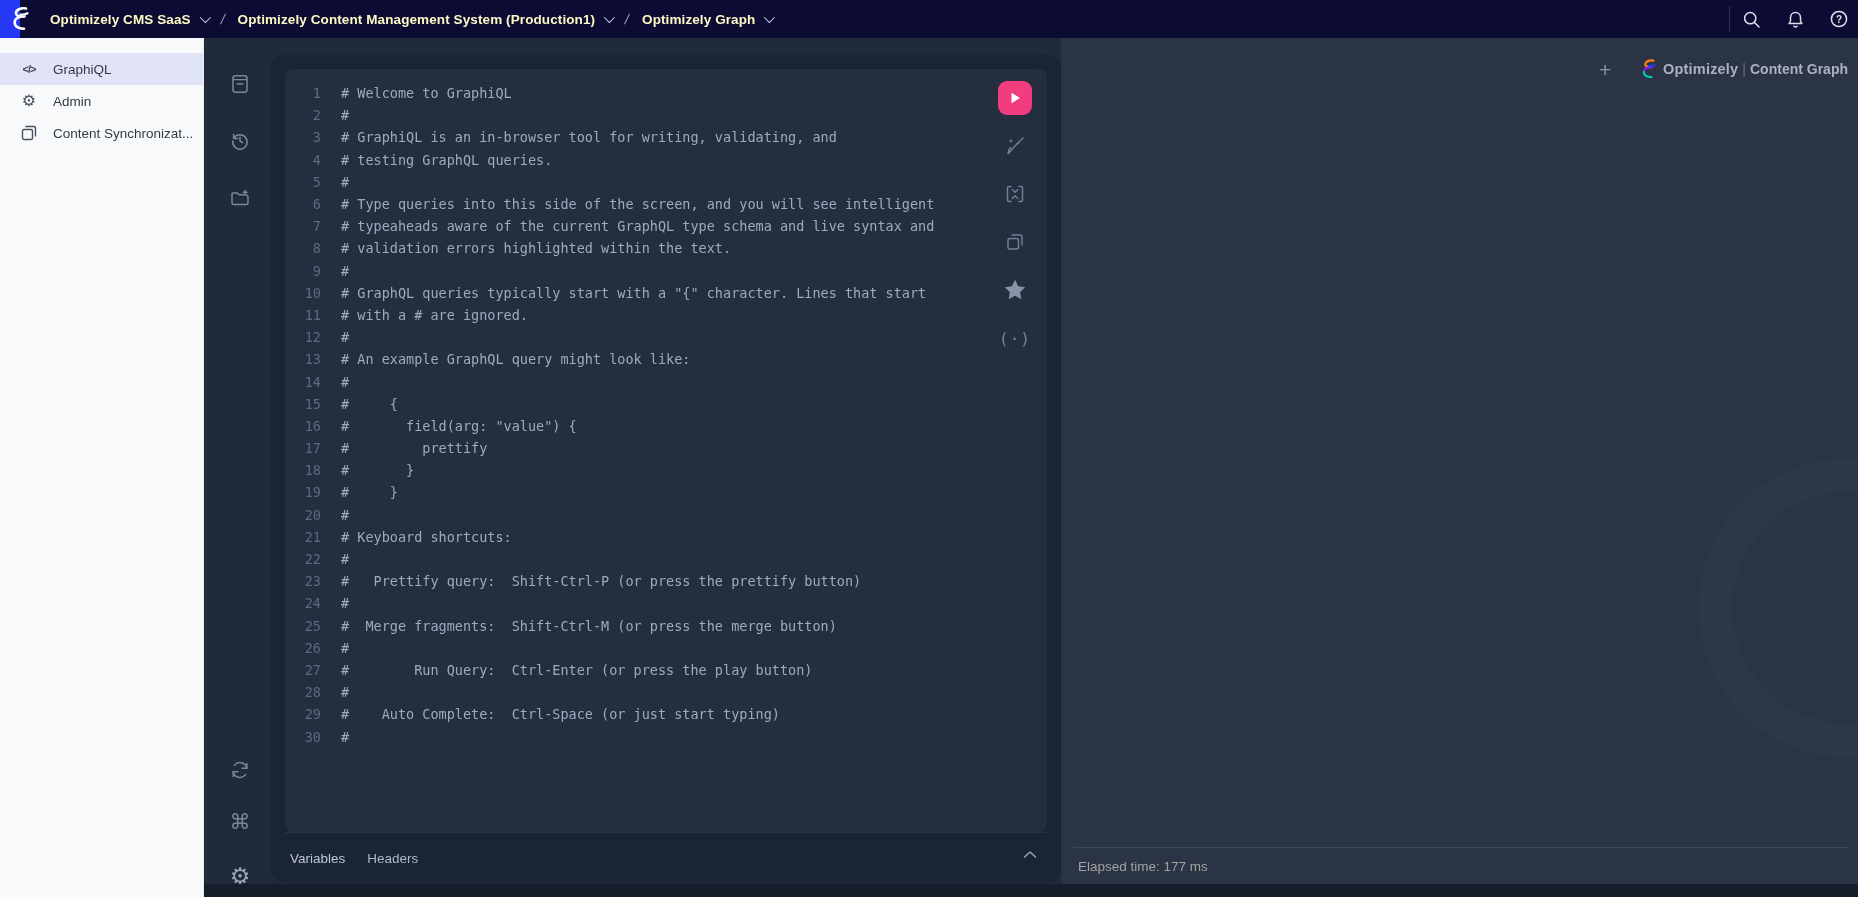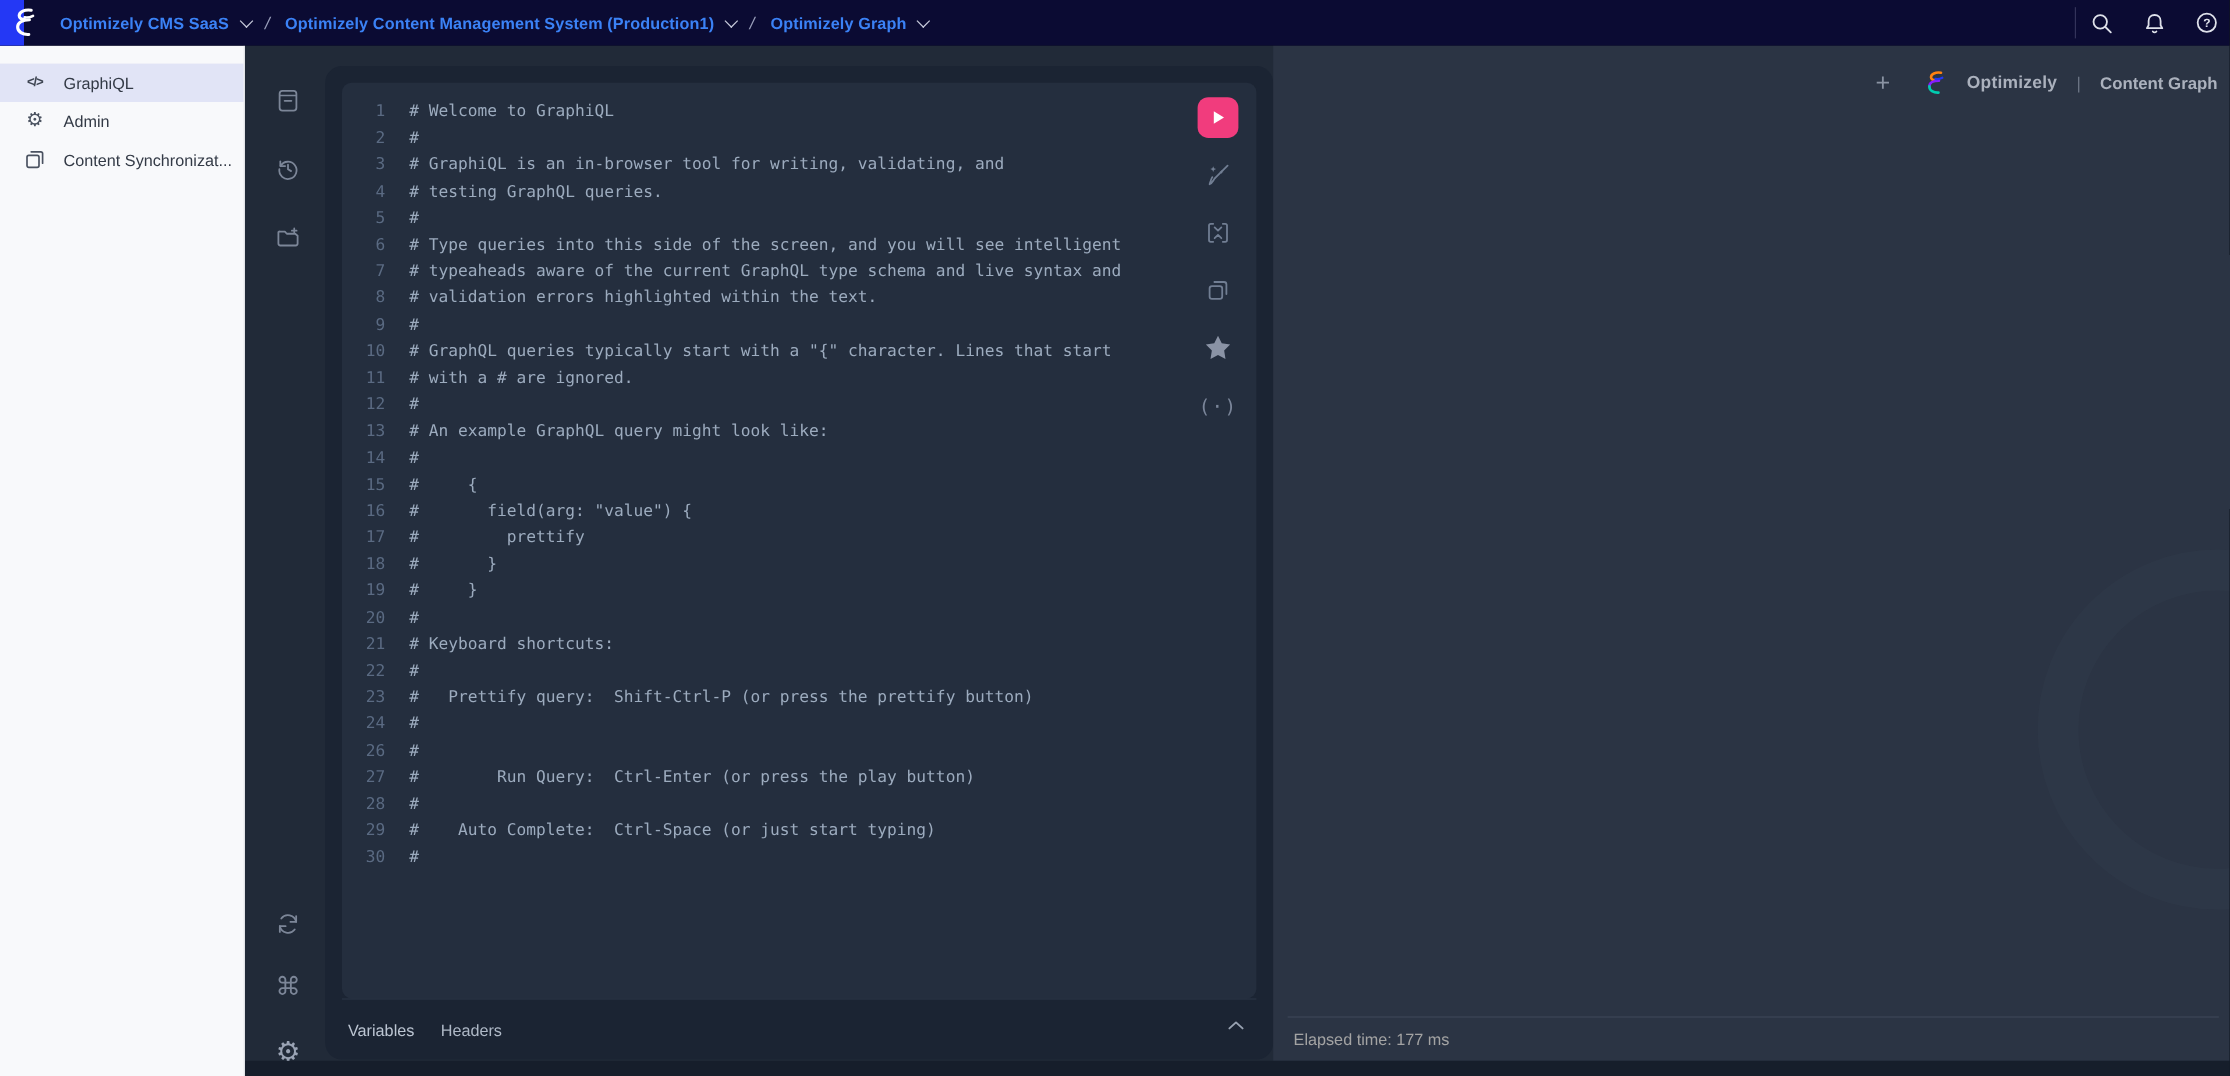--- a/index.html
+++ b/index.html
@@ -6,21 +6,21 @@
   html,body { width:1858px; height:897px; overflow:hidden; background:#10141d;
               font-family:"Liberation Sans", sans-serif; }
   #app { position:relative; width:1858px; height:897px; }
 
   
   .topbar { position:absolute; left:0; top:0; width:1858px; height:38px;
             background:#0B0B33; display:flex; align-items:center; z-index:30; }
   .logo-square { position:absolute; left:0; top:0; width:20px; height:38px; background:#2438F5; }
   .logo-mark { position:absolute; left:6px; top:5px; width:28px; height:28px; }
   .crumbs { position:absolute; left:50px; top:0; height:38px; display:flex; align-items:center; gap:13px; }
-  .crumb { display:flex; align-items:center; gap:7px; color:#3b82f6; font-size:13.5px;
+  .crumb { display:flex; align-items:center; gap:7px; color:#fef9c3; font-size:13.5px;
            font-weight:600; letter-spacing:.1px; cursor:pointer; white-space:nowrap; }
   .crumb-chev { width:8px; height:8px; border-right:1.6px solid #C9CCDD; border-bottom:1.6px solid #C9CCDD;
                 transform:rotate(45deg) translateY(-2px); margin-left:2px; }
   .crumb-slash { color:#9BA0BC; font-size:14px; font-weight:400; transform:skewX(-12deg); }
   .topbar-right { position:absolute; right:8px; top:0; height:38px; display:flex; align-items:center; gap:22px; }
   .topbar-divider { position:absolute; right:128px; top:6px; width:1px; height:26px; background:#33335A; }
   .tb-icon { width:22px; height:22px; display:flex; align-items:center; justify-content:center; cursor:pointer; }
 
   
   .sidebar { position:absolute; left:0; top:38px; width:204px; height:859px;
@@ -70,21 +70,21 @@
   .foot-tab { font-size:13.5px; color:#AEB8C6; margin-left:22px; cursor:pointer; }
   .foot-tab.first { margin-left:5px; color:#BCC5D2; }
   .chev-up { position:absolute; right:10px; top:17px; cursor:pointer; color:#98A2B2; }
 
   
   .response { position:absolute; left:857px; top:0; width:797px; height:846px; background:#2B3444; }
   .resp-head { position:absolute; left:0; top:0; width:100%; height:62px; display:flex;
                align-items:center; justify-content:flex-end; padding-right:10px; }
   .plus-btn { width:28px; height:28px; border:none; background:none; color:#8A93A3; font-size:21px;
               cursor:pointer; margin-right:18px; line-height:1; }
-  .brand { display:flex; align-items:center; gap:16px; }
+  .brand { display:flex; align-items:center; gap:4px; }
   .brand-name { color:#ABB1BD; font-size:14.5px; font-weight:700; letter-spacing:.2px; }
   .brand-pipe { color:#6A7383; font-size:14px; font-weight:300; }
   .brand-product { color:#ABB1BD; font-size:14px; font-weight:700; }
   .watermark { position:absolute; right:-140px; top:420px; width:300px; height:300px; border-radius:50%;
                border:34px solid rgba(180,200,230,0.022); }
   .resp-foot { position:absolute; left:12px; right:9px; bottom:0; height:37px;
                border-top:1px solid #3D4756; display:flex; align-items:center; }
   .elapsed { color:#a3a3a3; font-size:13.5px; padding-left:5px; }
 
   svg { display:block; }
@@ -298,20 +298,24 @@
               <span class="ln">22</span>
               <span class="code">#</span>
             </div>
             <div class="code-row">
               <span class="ln">23</span>
               <span class="code">#   Prettify query:  Shift-Ctrl-P (or press the prettify button)</span>
             </div>
             <div class="code-row">
               <span class="ln">24</span>
               <span class="code">#</span>
+            </div>
+            <div class="code-row">
+              <span class="ln">25</span>
+              <span class="code">#  Merge fragments:  Shift-Ctrl-M (or press the merge button)</span>
             </div>
             <div class="code-row">
               <span class="ln">26</span>
               <span class="code">#</span>
             </div>
             <div class="code-row">
               <span class="ln">27</span>
               <span class="code">#        Run Query:  Ctrl-Enter (or press the play button)</span>
             </div>
             <div class="code-row">

